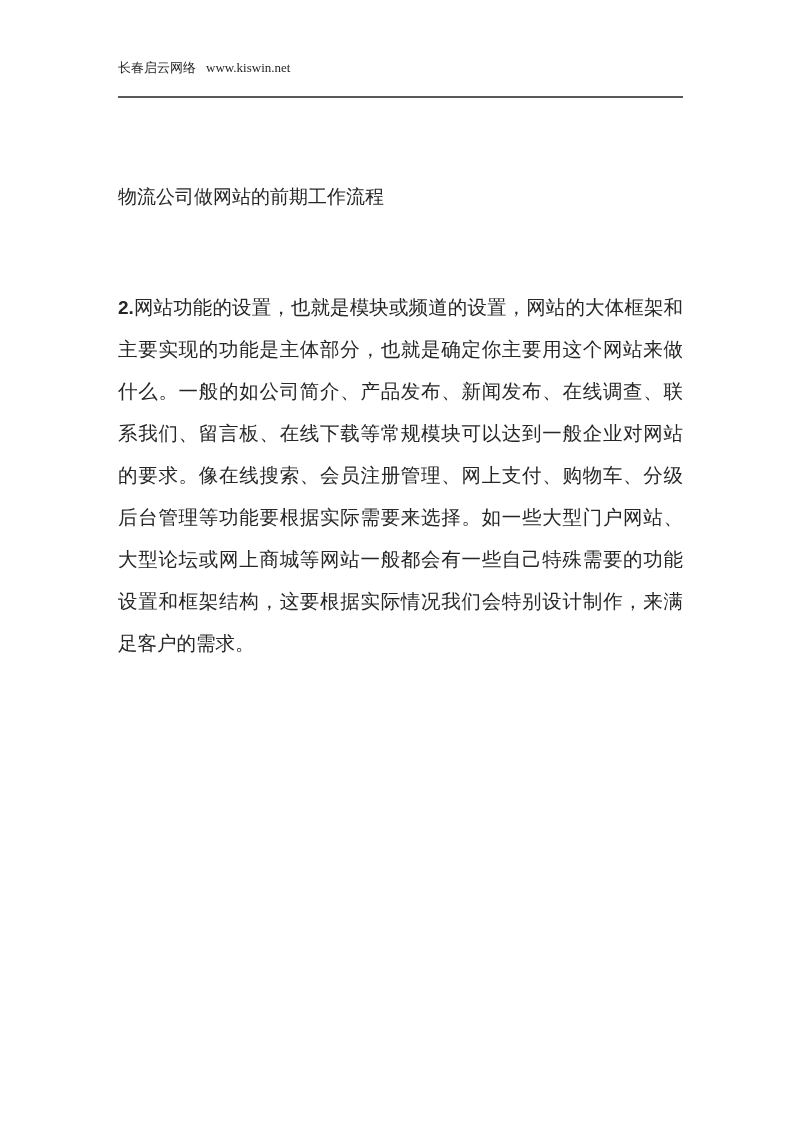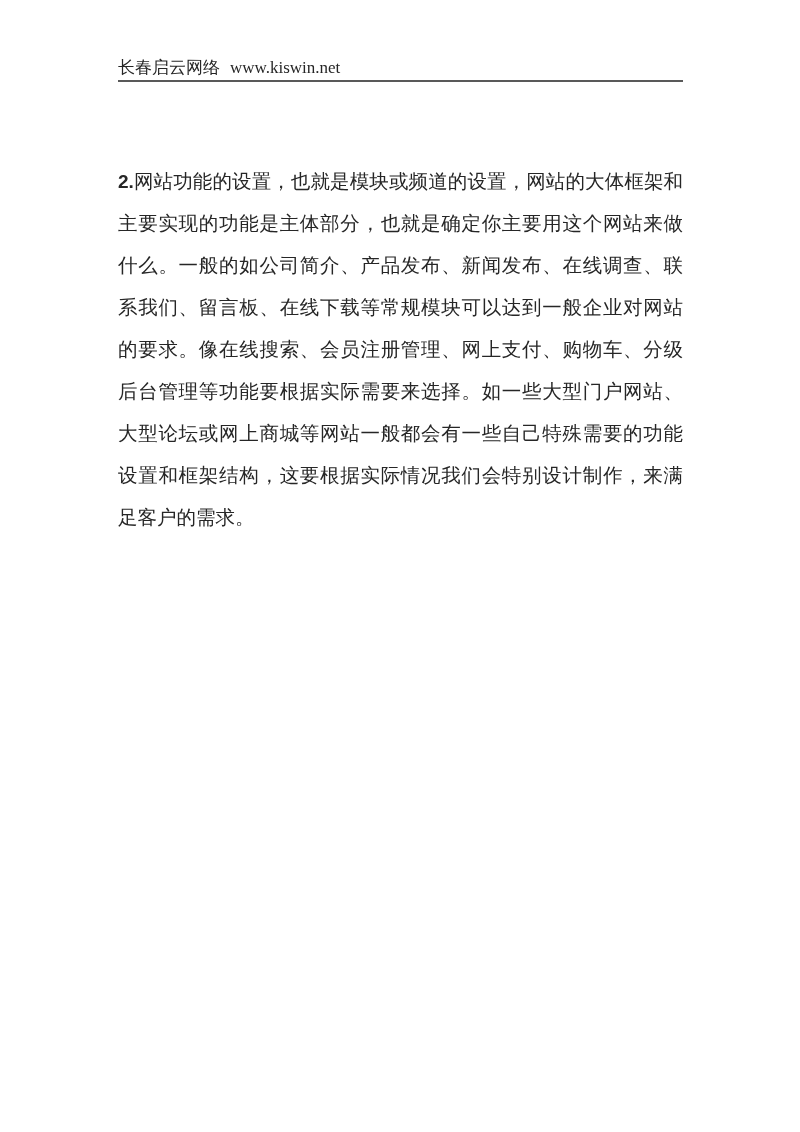--- a/index.html
+++ b/index.html
@@ -21,23 +21,23 @@
     margin: 0 auto;
     background: var(--background);
     overflow: hidden;
   }
   .content {
     margin-left: 118px;
     margin-right: 117px; 
   }
   .doc-header {
     padding-top: 58px;
-    padding-bottom: 2px;
+    padding-bottom: 18px;
     border-bottom: 2px solid var(--rule);
-    font-size: 17px;
+    font-size: 13px;
     line-height: 20px;
     white-space: nowrap;
   }
   .doc-header .site {
     margin-left: 10px;
   }
   .doc-title {
     margin-top: 88px;
     font-size: 19px;
     line-height: 22px;
@@ -59,20 +59,21 @@
 </head>
 <body>
 
 <div class="page">
   <div class="content">
 
     <div class="doc-header">
       <span class="company">长春启云网络</span><span class="site">www.kiswin.net</span>
     </div>
 
+    <div class="doc-title">物流公司做网站的前期工作流程</div>
 
 
     <p class="para para-2">
       <span class="para-num">2.</span><span>网站功能的设置，也就是模块或频道的设置，网站的大体框架和主要实现的功能是主体部分，也就是确定你主要用这个网站来做什么。一般的如公司简介、产品发布、新闻发布、在线调查、联系我们、留言板、在线下载等常规模块可以达到一般企业对网站的要求。像在线搜索、会员注册管理、网上支付、购物车、分级后台管理等功能要根据实际需要来选择。如一些大型门户网站、大型论坛或网上商城等网站一般都会有一些自己特殊需要的功能设置和框架结构，这要根据实际情况我们会特别设计制作，来满足客户的需求。</span>
     </p>
 
   </div>
 </div>
 
 </body></html>

